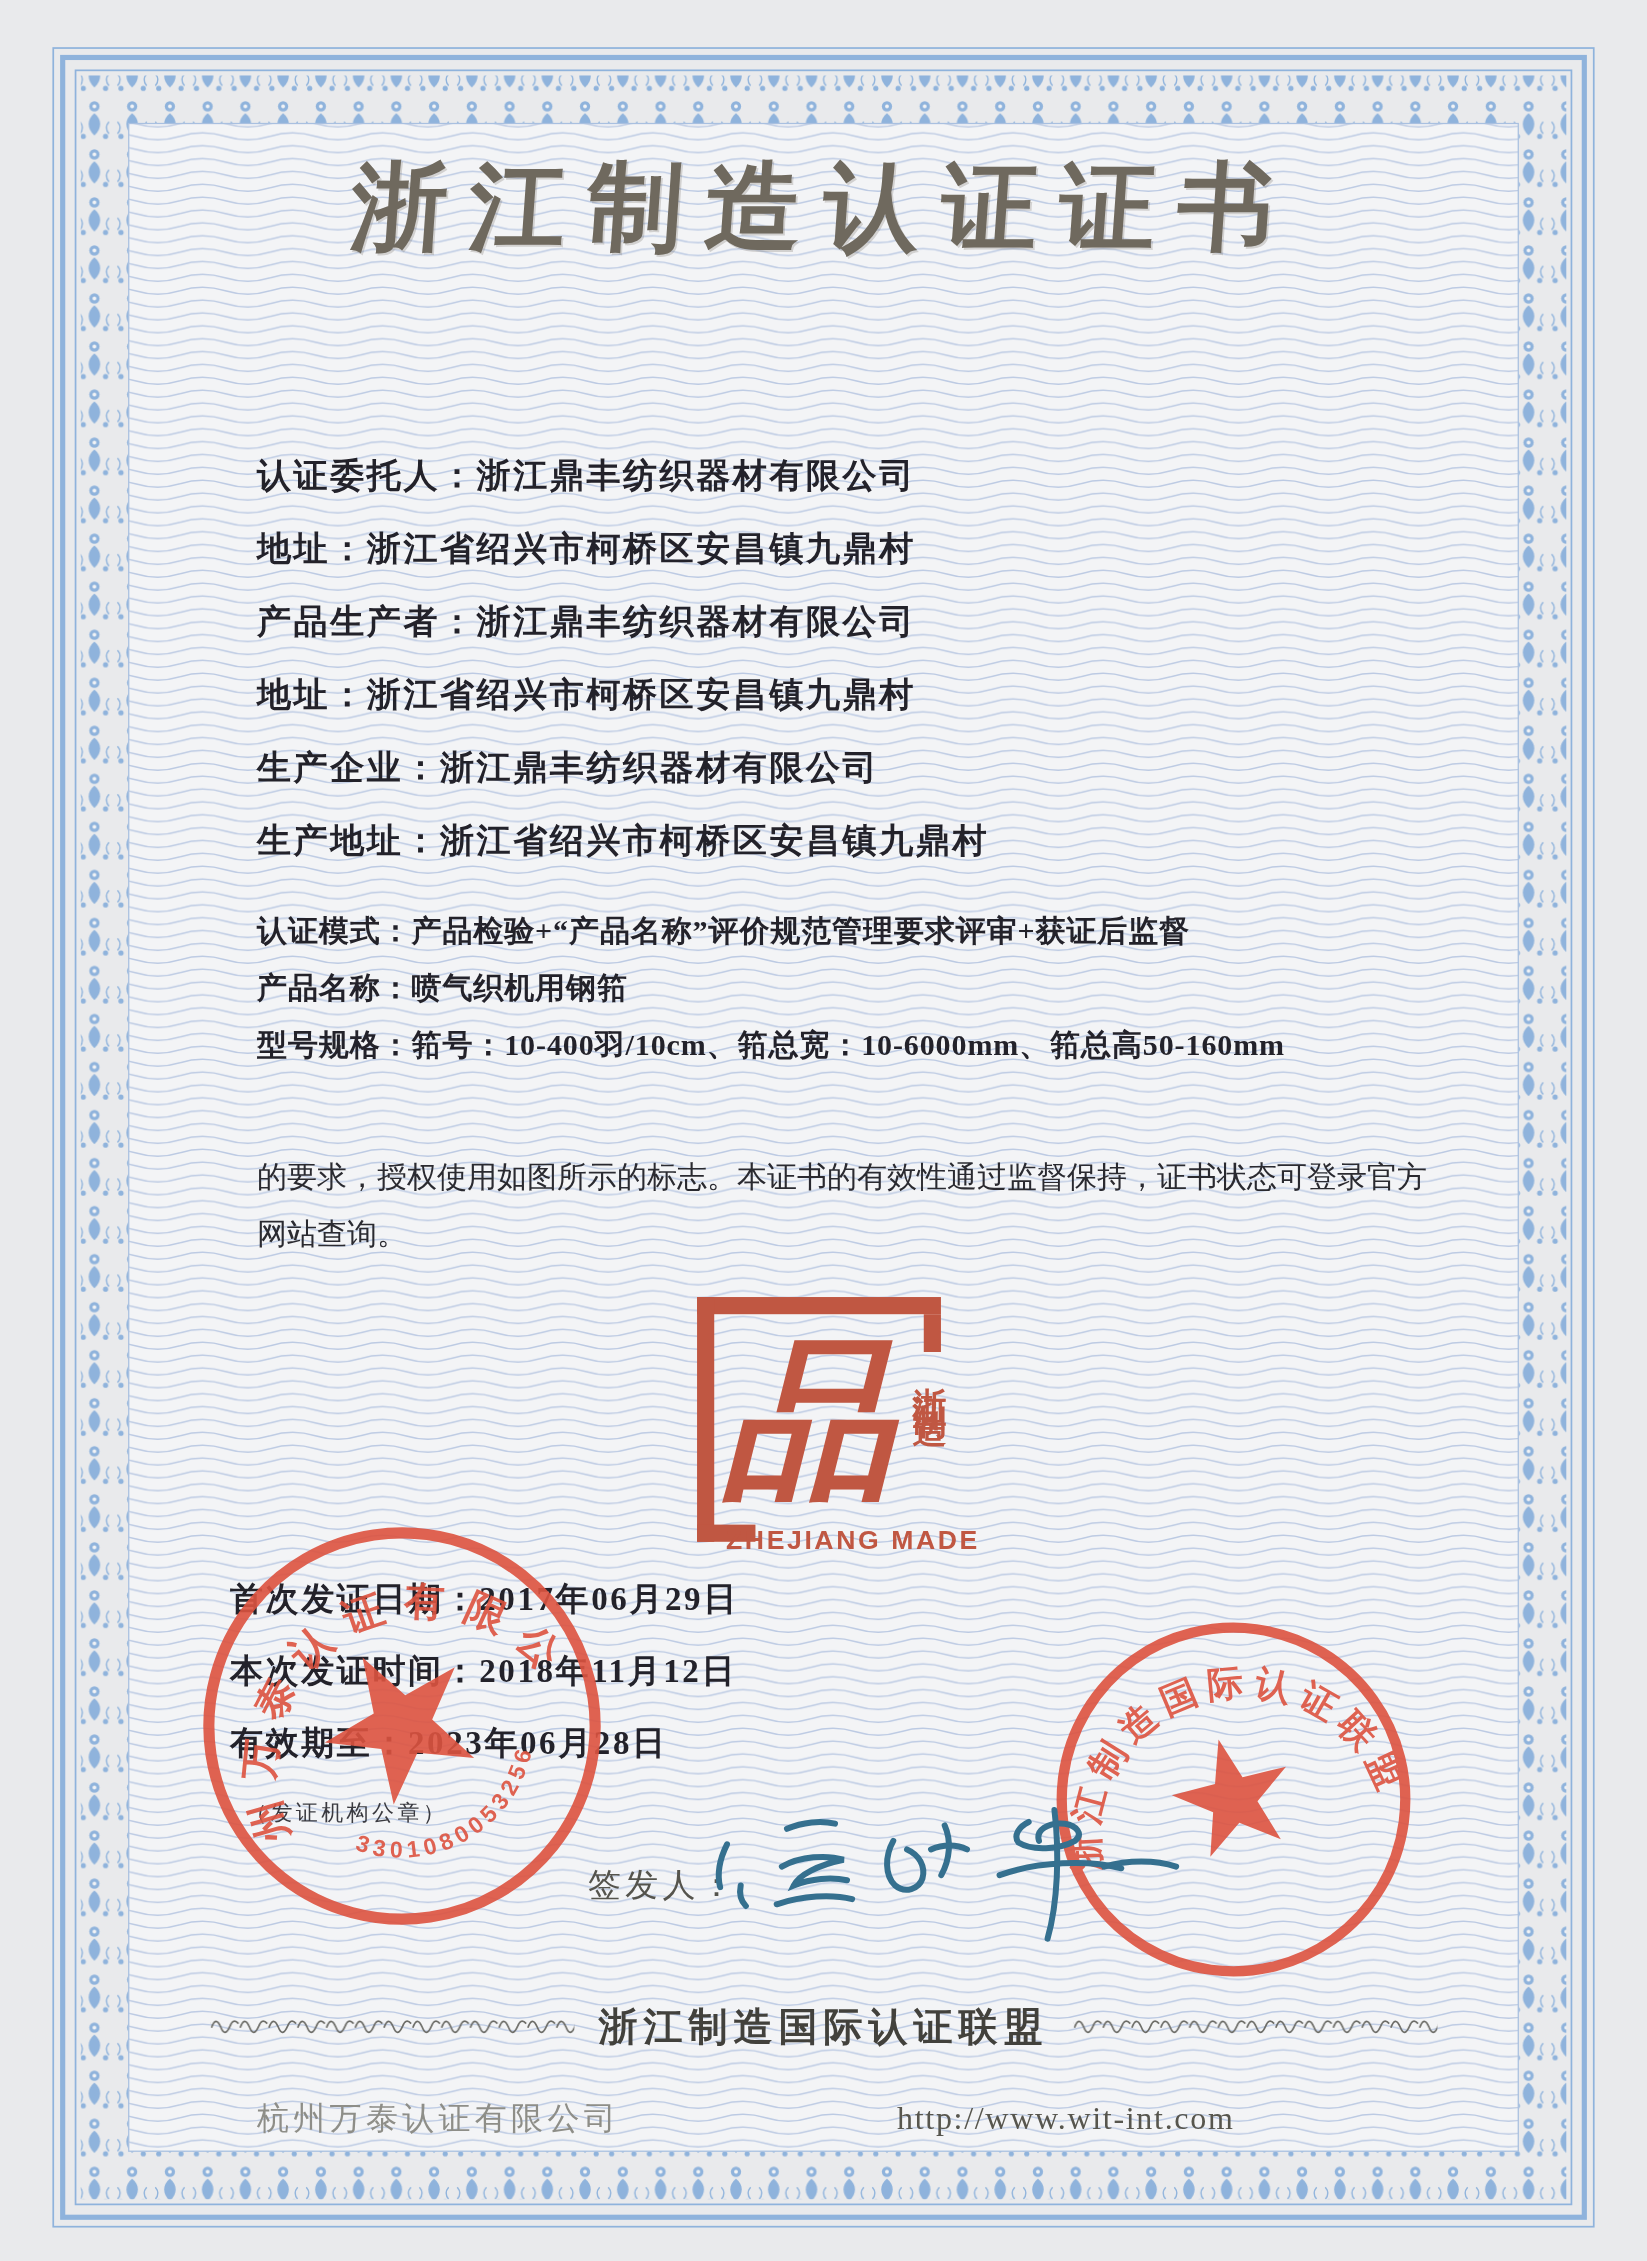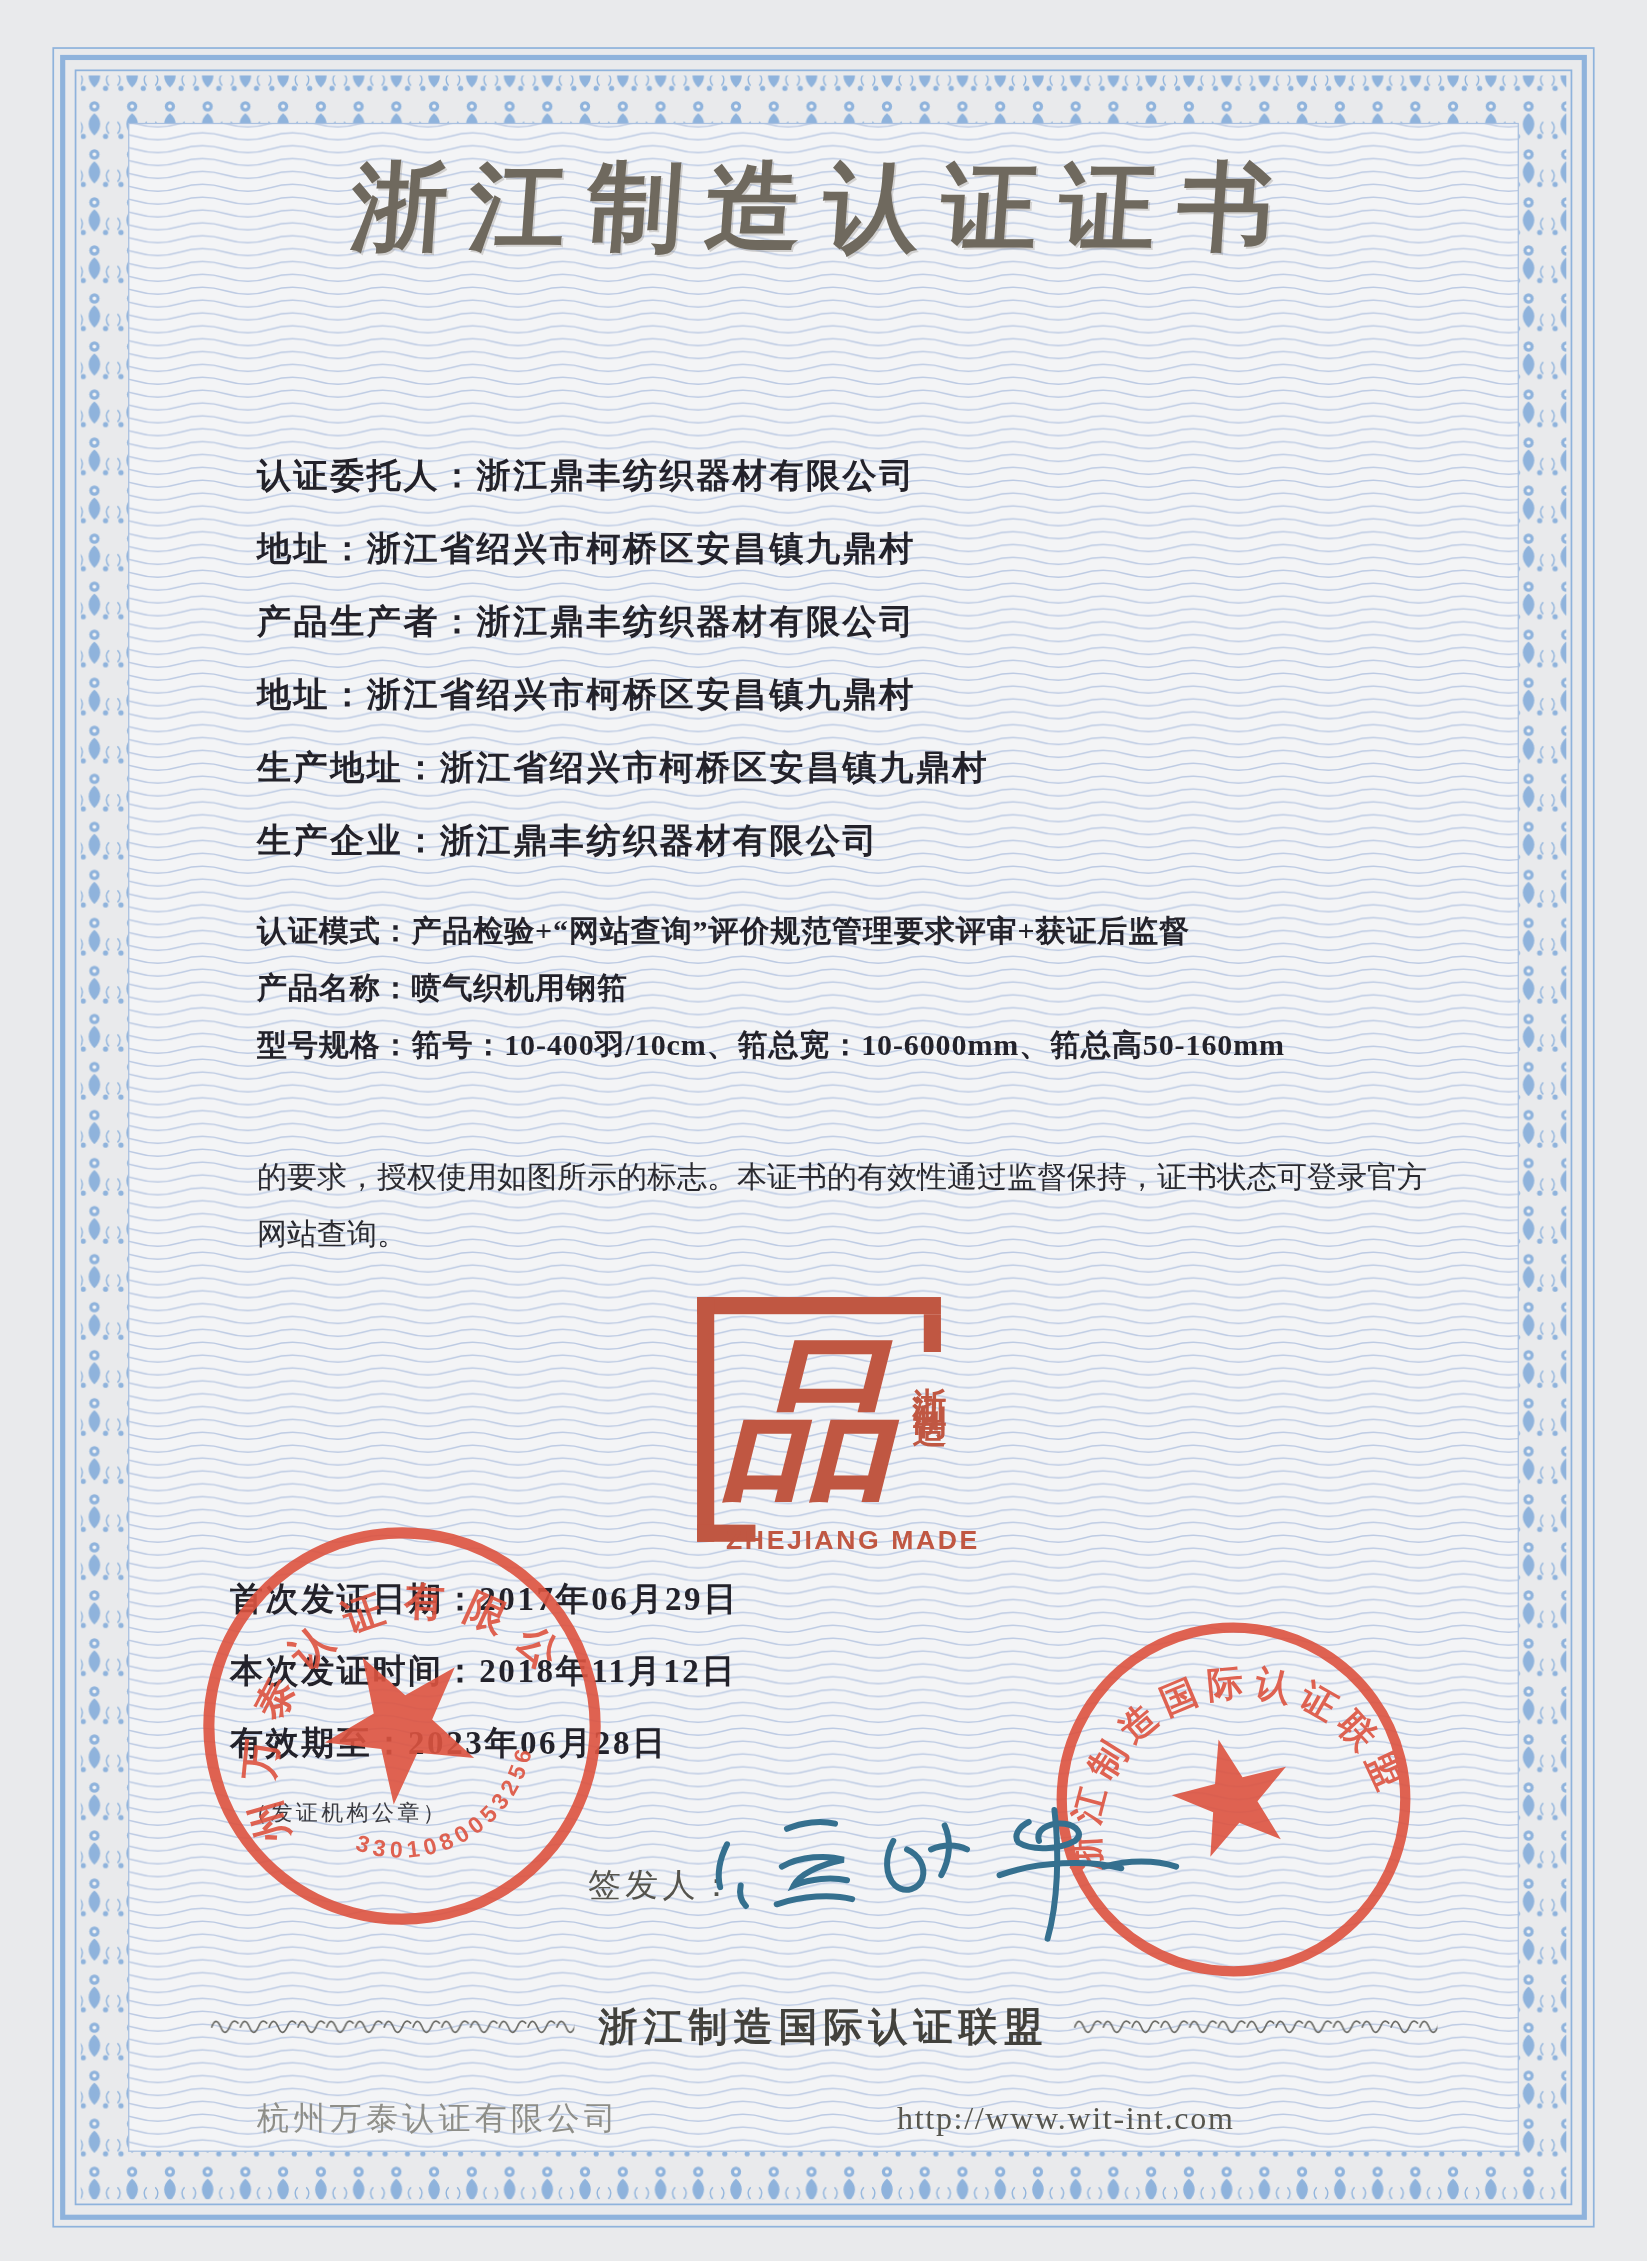--- a/index.html
+++ b/index.html
@@ -96,30 +96,30 @@
     <div class="field-row">
       <span>地址：</span><span>浙江省绍兴市柯桥区安昌镇九鼎村</span>
     </div>
     <div class="field-row">
       <span>产品生产者：</span><span>浙江鼎丰纺织器材有限公司</span>
     </div>
     <div class="field-row">
       <span>地址：</span><span>浙江省绍兴市柯桥区安昌镇九鼎村</span>
     </div>
     <div class="field-row">
+      <span>生产企业：</span><span>浙江鼎丰纺织器材有限公司</span>
+    </div>
+    <div class="field-row">
       <span>生产地址：</span><span>浙江省绍兴市柯桥区安昌镇九鼎村</span>
-    </div>
-    <div class="field-row">
-      <span>生产企业：</span><span>浙江鼎丰纺织器材有限公司</span>
     </div>
   </div>
 
   <div class="abs specs">
     <div class="spec-row">
-      <span>认证模式：</span><span>产品检验+“网站查询”评价规范管理要求评审+获证后监督</span>
+      <span>认证模式：</span><span>产品检验+“产品名称”评价规范管理要求评审+获证后监督</span>
     </div>
     <div class="spec-row">
       <span>产品名称：</span><span>喷气织机用钢筘</span>
     </div>
     <div class="spec-row">
       <span>型号规格：</span><span>筘号：10-400羽/10cm、筘总宽：10-6000mm、筘总高50-160mm</span>
     </div>
   </div>
 
   <div class="abs statement">

